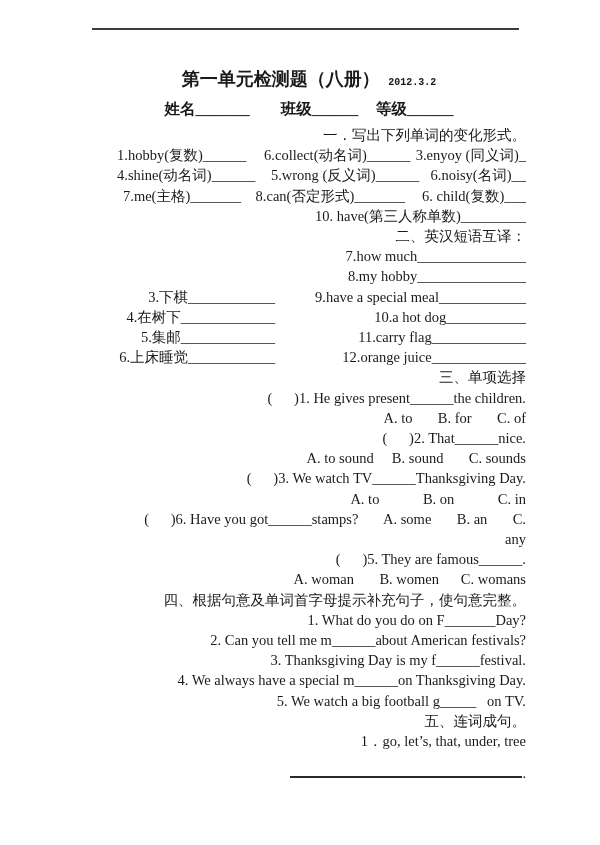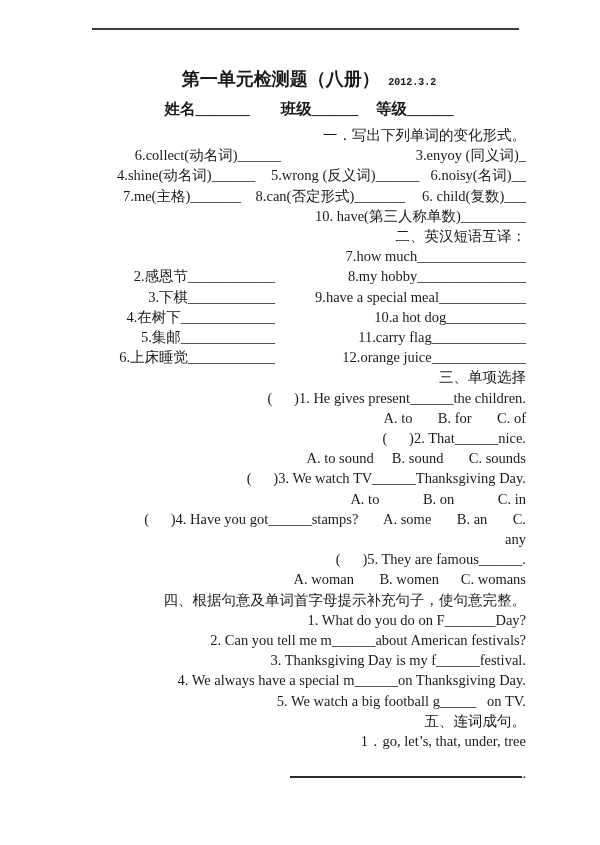--- a/index.html
+++ b/index.html
@@ -57,41 +57,41 @@
     <div class="name-line">
       <span>姓名_______</span>
       <span class="gap-a">班级______</span>
       <span class="gap-b">等级______</span>
     </div>
 
     <div class="doc">
 
       <div class="line">一．写出下列单词的变化形式。</div>
       <div class="row">
+        <span class="c1">1.hobby(复数)______</span>
         <span class="c2">6.collect(动名词)______</span>
         <span class="c3">3.enyoy (同义词)_</span>
       </div>
       <div class="row">
         <span class="c1">4.shine(动名词)______</span>
         <span class="c2">5.wrong (反义词)______</span>
         <span class="c3"> 6.noisy(名词)__</span>
       </div>
       <div class="row">
         <span class="c1">7.me(主格)_______</span>
         <span class="c2">8.can(否定形式)_______</span>
         <span class="c3">6. child(复数)___</span>
       </div>
       <div class="line ind-item">10. have(第三人称单数)_________</div>
 
       <div class="line">二、英汉短语互译：</div>
       <div class="row2">
         <span class="right">7.how much_______________</span>
       </div>
       <div class="row2">
-        <span class="left">2.感恩节____________</span>
         <span class="right">  8.my hobby_______________</span>
       </div>
       <div class="row2">
         <span class="left">3.下棋____________</span>
         <span class="right">9.have a special meal____________</span>
       </div>
       <div class="row2">
         <span class="left">4.在树下_____________</span>
         <span class="right">      10.a hot dog___________</span>
       </div>
@@ -104,21 +104,21 @@
         <span class="right">     12.orange juice_____________</span>
       </div>
 
       <div class="line">三、单项选择</div>
       <div class="line ind-q">(      )1. He gives present______the children.</div>
       <div class="line ind-opt">A. to       B. for       C. of</div>
       <div class="line ind-q">(      )2. That______nice.</div>
       <div class="line ind-opt">A. to sound     B. sound       C. sounds</div>
       <div class="line ind-q">(      )3. We watch TV______Thanksgiving Day.</div>
       <div class="line ind-opt">A. to            B. on            C. in</div>
-      <div class="line ind-q">(      )4. Have you got______stamps?       A. some       B. an       C.</div>
+      <div class="line ind-q">(      )6. Have you got______stamps?       A. some       B. an       C.</div>
       <div class="line">any</div>
       <div class="line ind-q">(      )5. They are famous______.</div>
       <div class="line ind-opt">A. woman       B. women      C. womans</div>
 
       <div class="line">四、根据句意及单词首字母提示补充句子，使句意完整。</div>
       <div class="line ind-item">1. What do you do on F_______Day?</div>
       <div class="line ind-item">2. Can you tell me m______about American festivals?</div>
       <div class="line ind-item">3. Thanksgiving Day is my f______festival.</div>
       <div class="line ind-item">4. We always have a special m______on Thanksgiving Day.</div>
       <div class="line ind-s4i5">5. We watch a big football g_____   on TV.</div>

